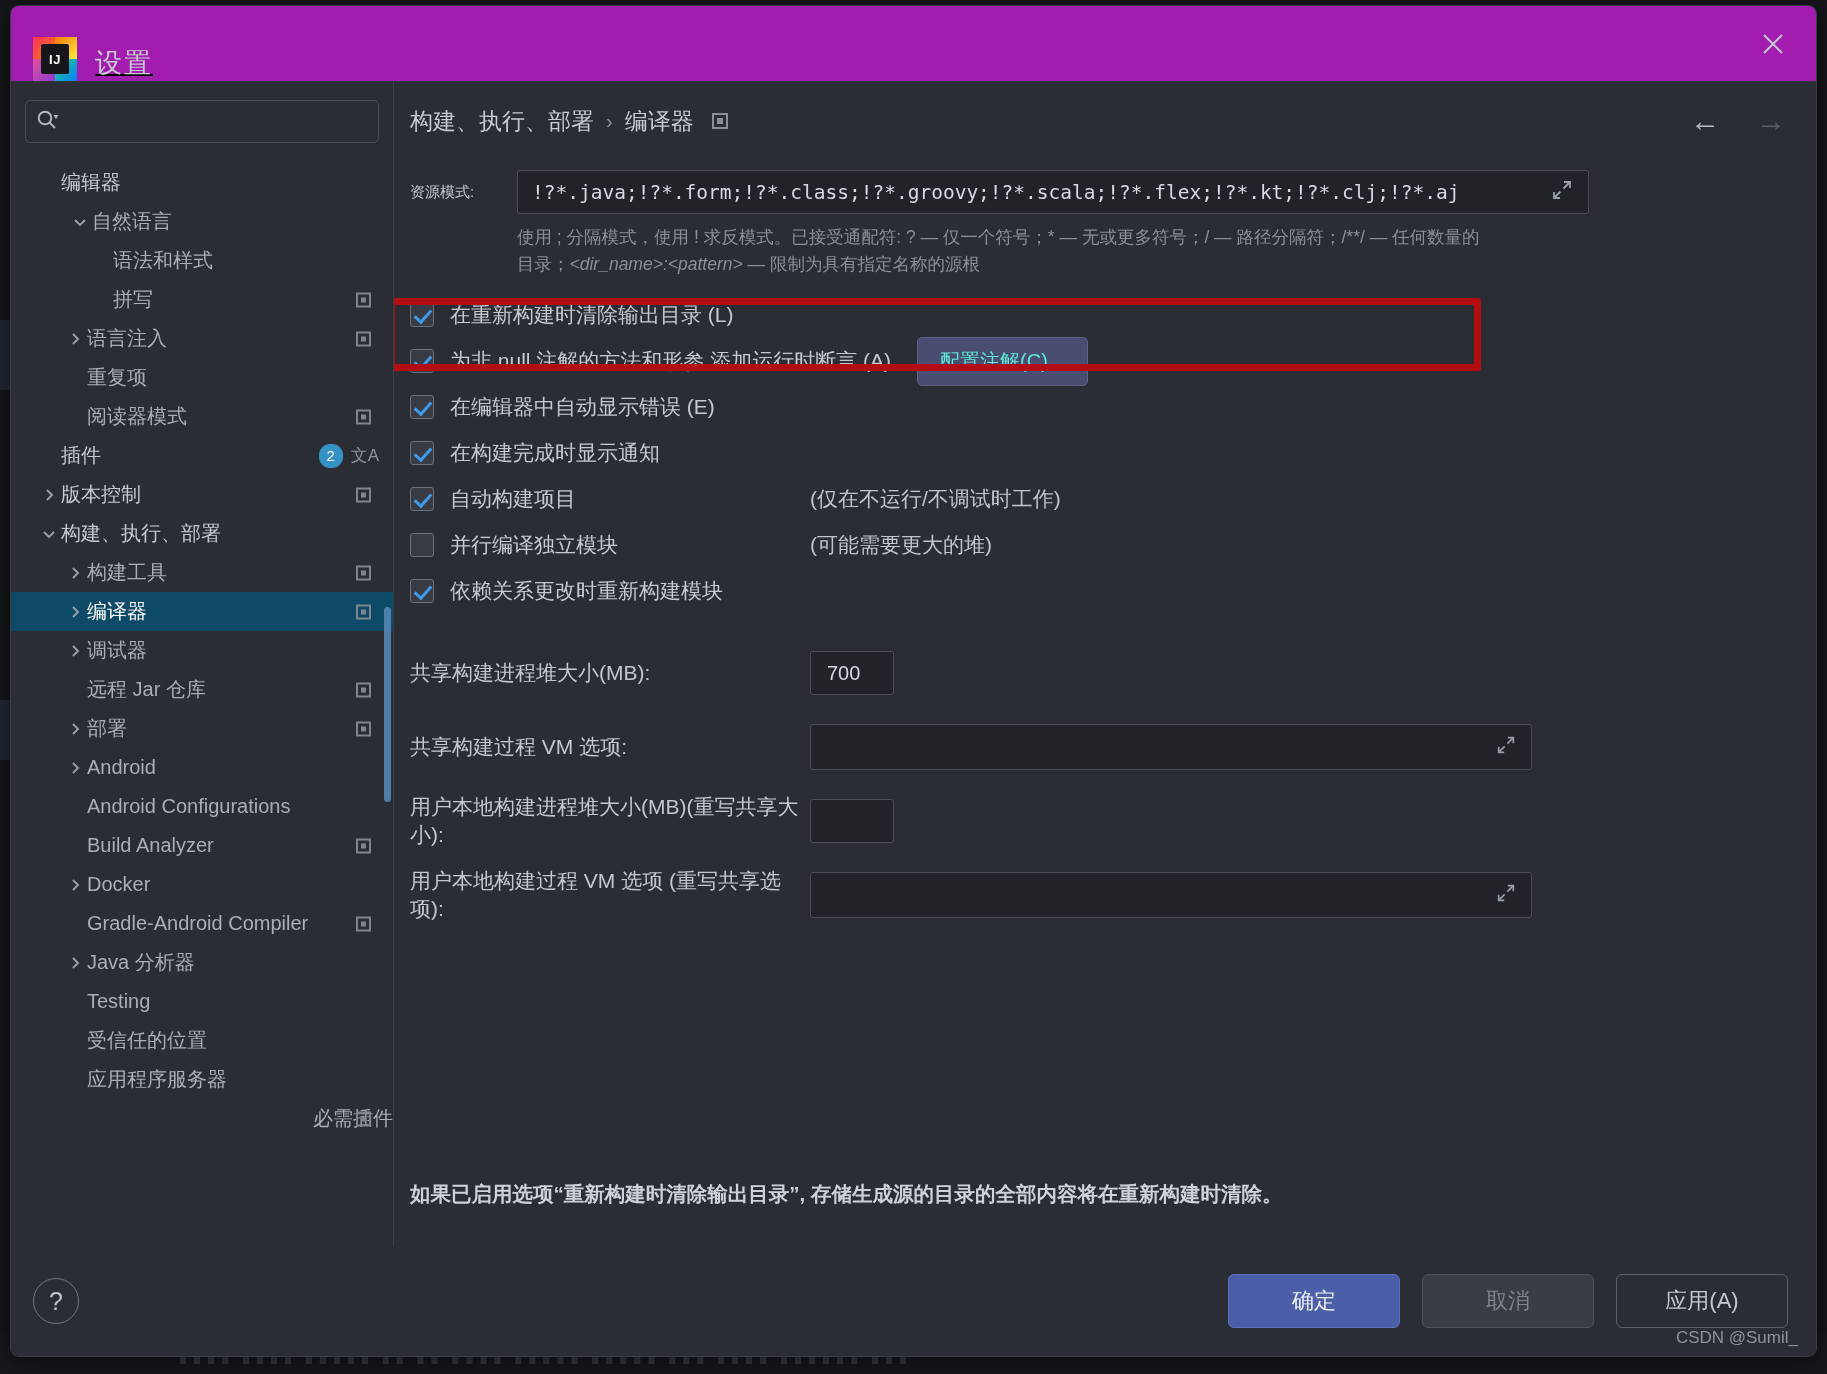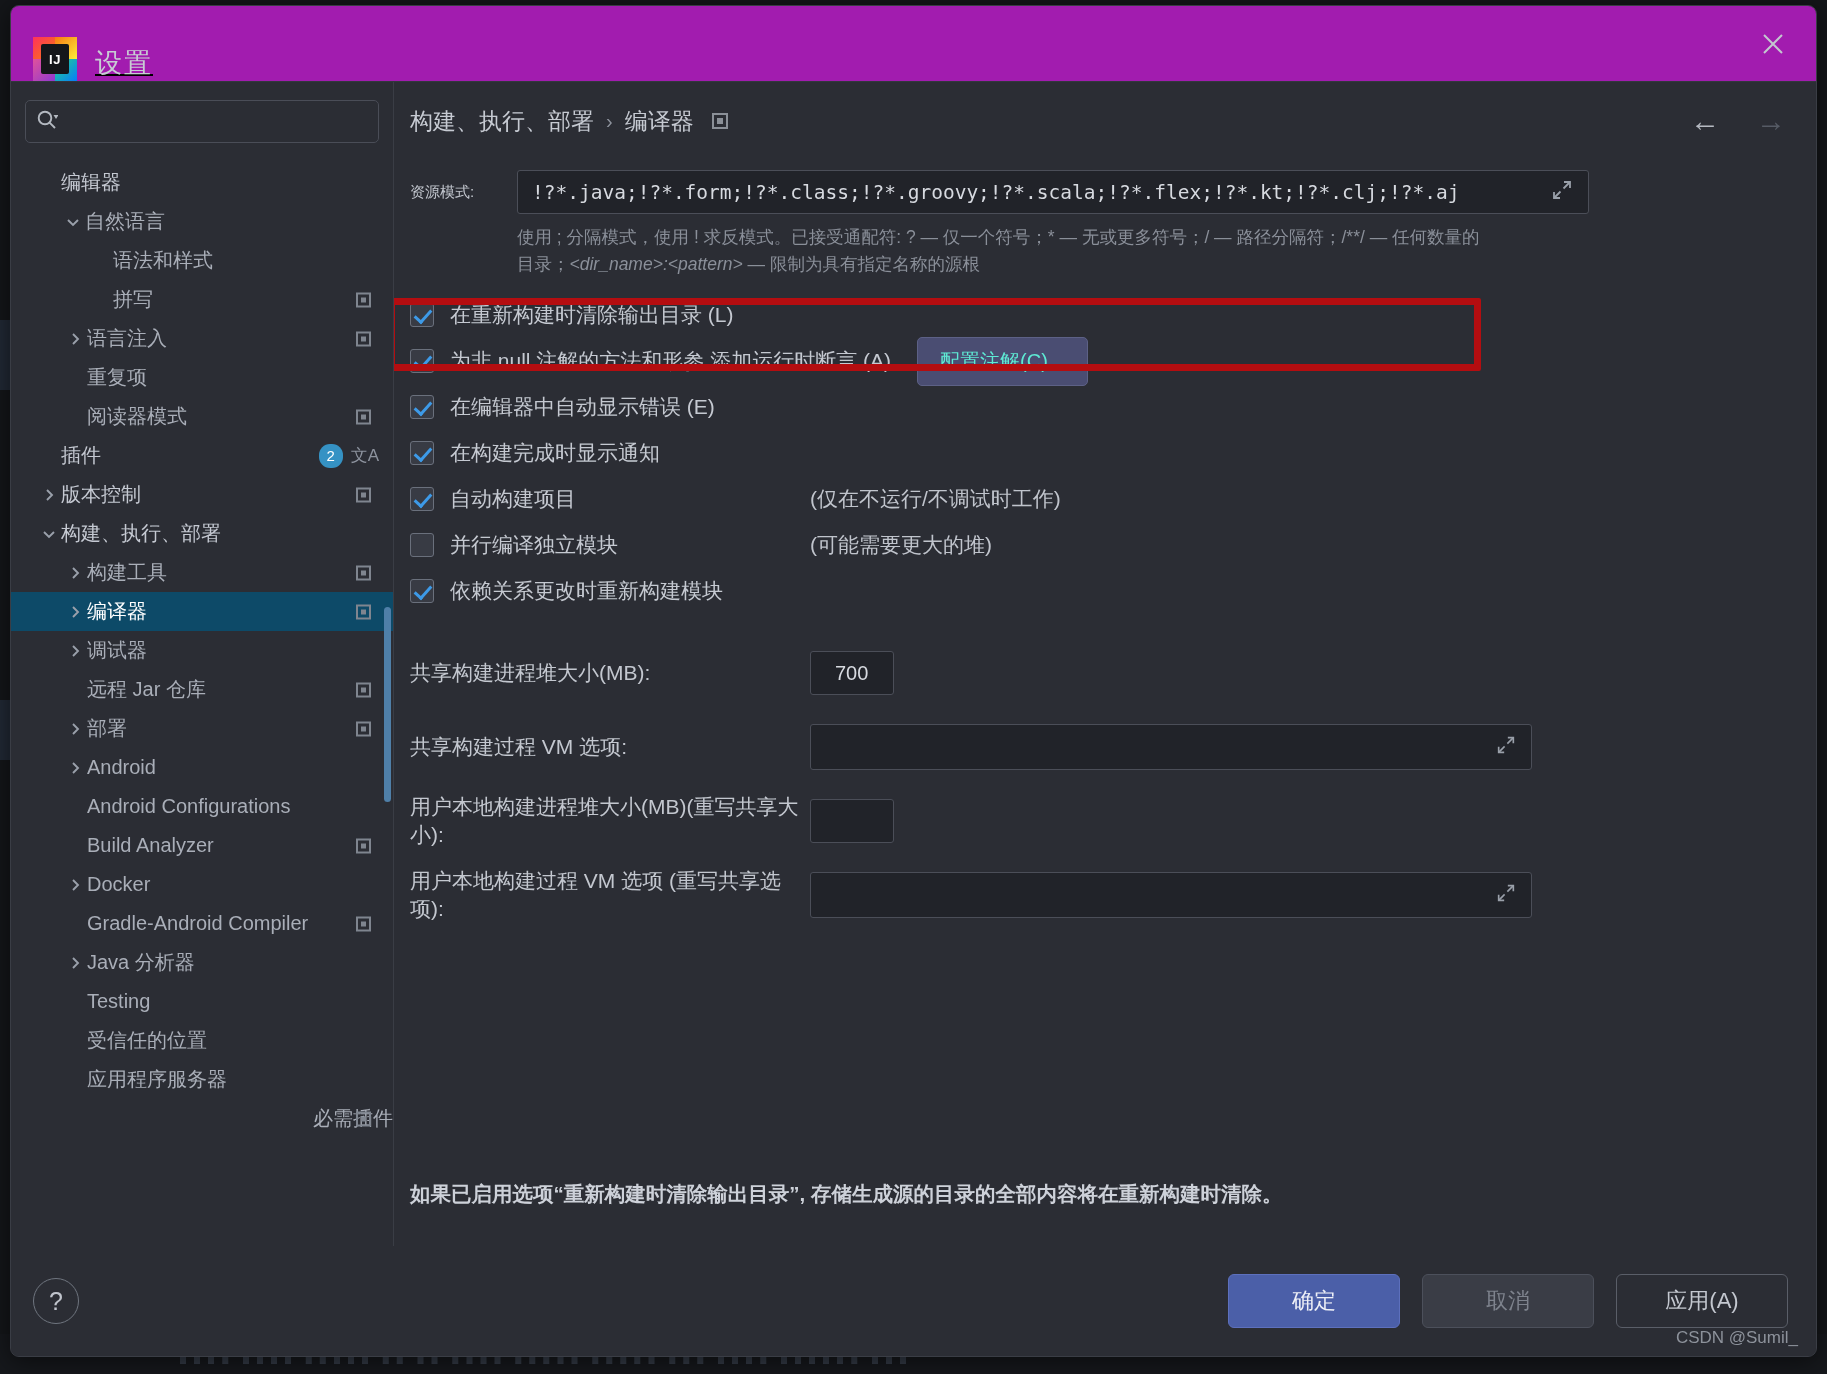--- a/index.html
+++ b/index.html
@@ -191,21 +191,21 @@
     font-family: "Liberation Sans", sans-serif;
   }
   .btn-secondary u { text-decoration: underline; }
 
   .pairs { margin-top: 22px; }
   .pair-row { display: flex; align-items: center; height: 74px; }
   .pair-label { color: #c3c7cf; font-size: 21px; width: 400px; flex: none; }
   .sm-input {
     background: #212329; border: 1px solid #4b4e58; border-radius: 3px;
     height: 44px; width: 84px; display: flex; align-items: center;
-    padding: 0 24px; color: #d7dae0; font-size: 20px;
+    padding: 0 16px; color: #d7dae0; font-size: 20px;
   }
   .wide-input {
     background: #212329; border: 1px solid #4b4e58; border-radius: 3px;
     height: 46px; flex: 1; display: flex; align-items: center; padding: 0 14px;
     color: #d7dae0; font-size: 20px; max-width: 722px;
   }
 
   .warn {
     position: absolute; left: 16px; bottom: 36px;
     color: #cdd1d9; font-size: 20.5px; line-height: 1.55; font-weight: bold;
@@ -287,21 +287,21 @@
               </svg>
             </span>
             <input class="search-input" type="text" placeholder="" style="">
           </div>
         </div>
         <div class="tree" id="tree">
             <div class="tree-item top-level" style="padding-left: 26px;">
               <span class="arrow"></span>
               <span class="label">编辑器</span>
             </div>
-            <div class="tree-item" style="padding-left: 24px; margin-left: 26px;">
+            <div class="tree-item" style="padding-left: 57px;">
               <span class="arrow">
                 <svg width="16" height="16" viewBox="0 0 16 16">
                   <path d="M3 6 L8 11 L13 6" stroke="#9aa0ab" stroke-width="1.9" fill="none"></path>
                 </svg>
               </span>
               <span class="label">自然语言</span>
             </div>
             <div class="tree-item" style="padding-left: 78px;">
               <span class="arrow"></span>
               <span class="label">语法和样式</span>

